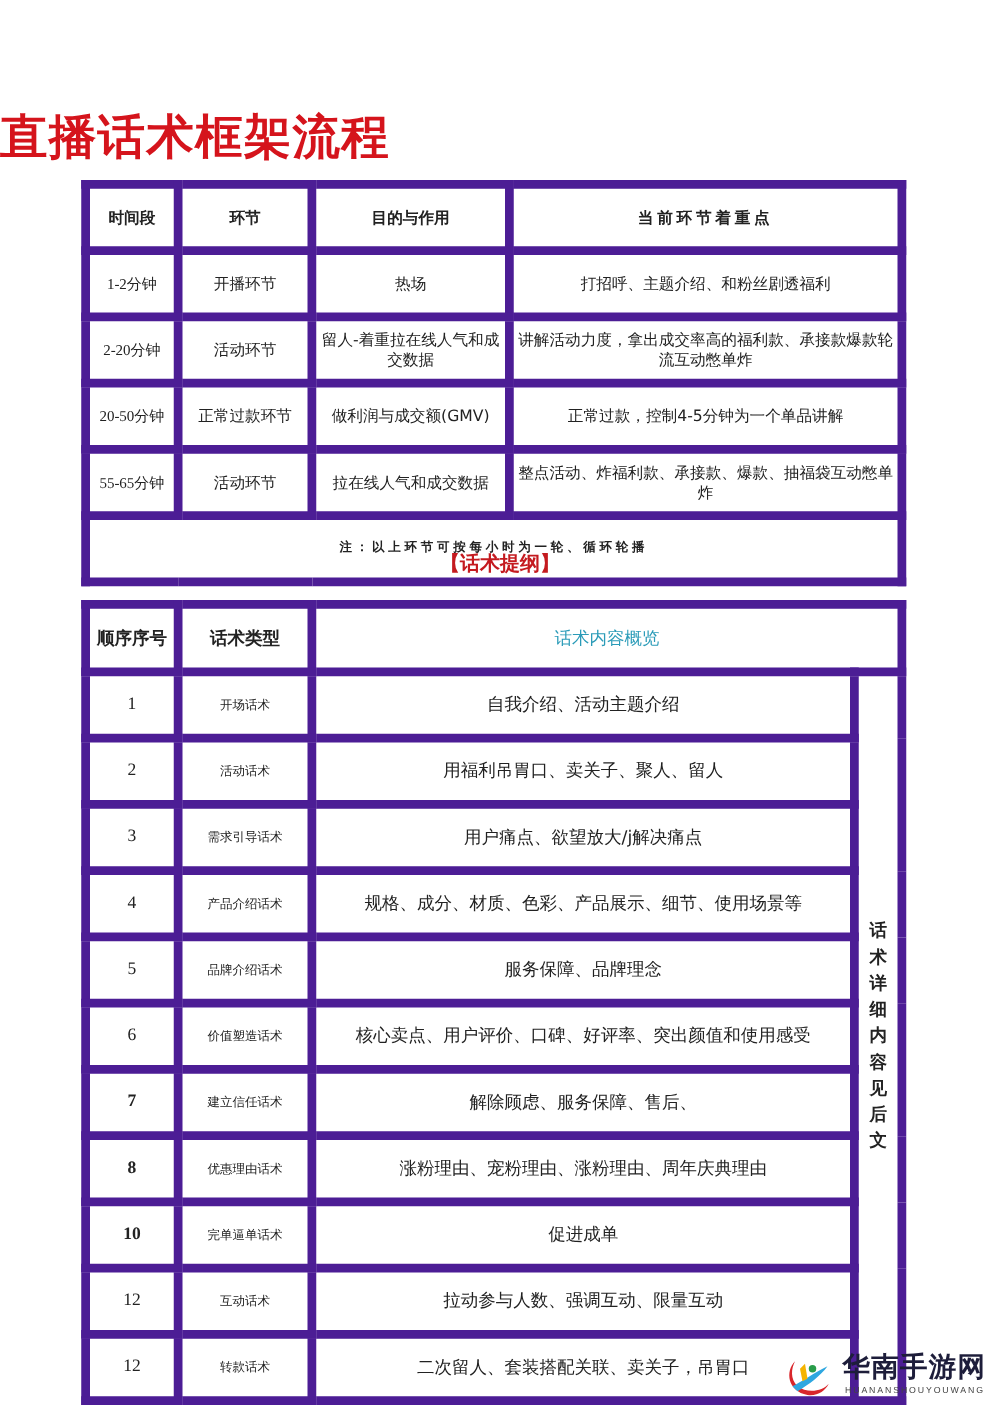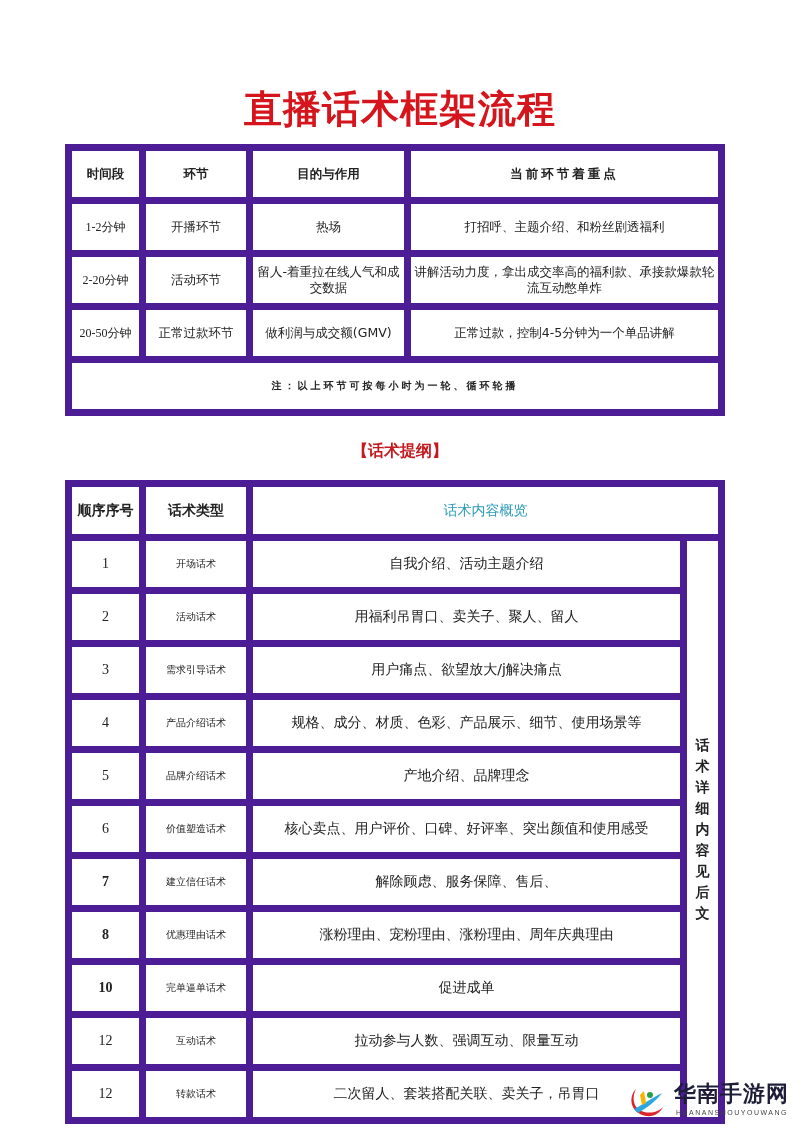--- a/index.html
+++ b/index.html
@@ -1,18 +1,18 @@
 <!DOCTYPE html>
 <html><head>
 <meta charset="utf-8">
 <style>
   html, body { margin:0; padding:0; background:#ffffff; }
   body { width:800px; height:1129px; position:relative; overflow:hidden;
          font-family:"DejaVu Sans", "Liberation Sans", sans-serif; color:#222; }
-  .title { position:absolute; left:0; top:84px; width:800px; text-align:center;
+  .title { position:absolute; left:0; top:84px; width:800px; text-align:left;
            font-size:38px; font-weight:bold; color:#d5141c; letter-spacing:1px; }
   table { position:absolute; border-collapse:collapse; table-layout:fixed; }
   td, th { border:7px solid #4c1d95; text-align:center; vertical-align:middle;
            font-weight:normal; padding:0 2px; overflow:hidden; }
   #t1 { left:65px; top:144px; width:653px; font-size:12.5px; }
   #t1 th { height:46px; font-weight:bold; font-size:12.5px; }
   #t1 td { height:46px; line-height:16px; }
   #t1 th.spaced { letter-spacing:3px; }
   #t1 td.note { font-weight:bold; letter-spacing:3px; font-size:10px; }
   #t1 td.time { font-family:"Liberation Serif", "DejaVu Serif", serif; font-size:12px; }
@@ -64,20 +64,26 @@
     <td>留人-着重拉在线人气和成交数据</td>
     <td>讲解活动力度，拿出成交率高的福利款、承接款爆款轮流互动憋单炸</td>
   </tr>
   <tr>
     <td class="time">20-50分钟</td>
     <td>正常过款环节</td>
     <td>做利润与成交额(GMV)</td>
     <td>正常过款，控制4-5分钟为一个单品讲解</td>
   </tr>
   <tr>
+    <td class="time">55-65分钟</td>
+    <td>活动环节</td>
+    <td>拉在线人气和成交数据</td>
+    <td>整点活动、炸福利款、承接款、爆款、抽福袋互动憋单炸</td>
+  </tr>
+  <tr>
     <td colspan="4" class="note">注：以上环节可按每小时为一轮、循环轮播</td>
   </tr>
 </tbody>
   </table>
 
 <div class="section">【话术提纲】</div>
 
 <table id="t2">
   <colgroup>
     <col style="width:74px">
@@ -108,21 +114,21 @@
     <td>用户痛点、欲望放大/j解决痛点</td>
   </tr>
   <tr>
     <td class="num">4</td>
     <td class="type">产品介绍话术</td>
     <td>规格、成分、材质、色彩、产品展示、细节、使用场景等</td>
   </tr>
   <tr>
     <td class="num">5</td>
     <td class="type">品牌介绍话术</td>
-    <td>产地介绍、品牌理念</td>
+    <td>服务保障、品牌理念</td>
   </tr>
   <tr>
     <td class="num">6</td>
     <td class="type">价值塑造话术</td>
     <td>核心卖点、用户评价、口碑、好评率、突出颜值和使用感受</td>
   </tr>
   <tr>
     <td class="num bold">7</td>
     <td class="type">建立信任话术</td>
     <td>解除顾虑、服务保障、售后、</td>

